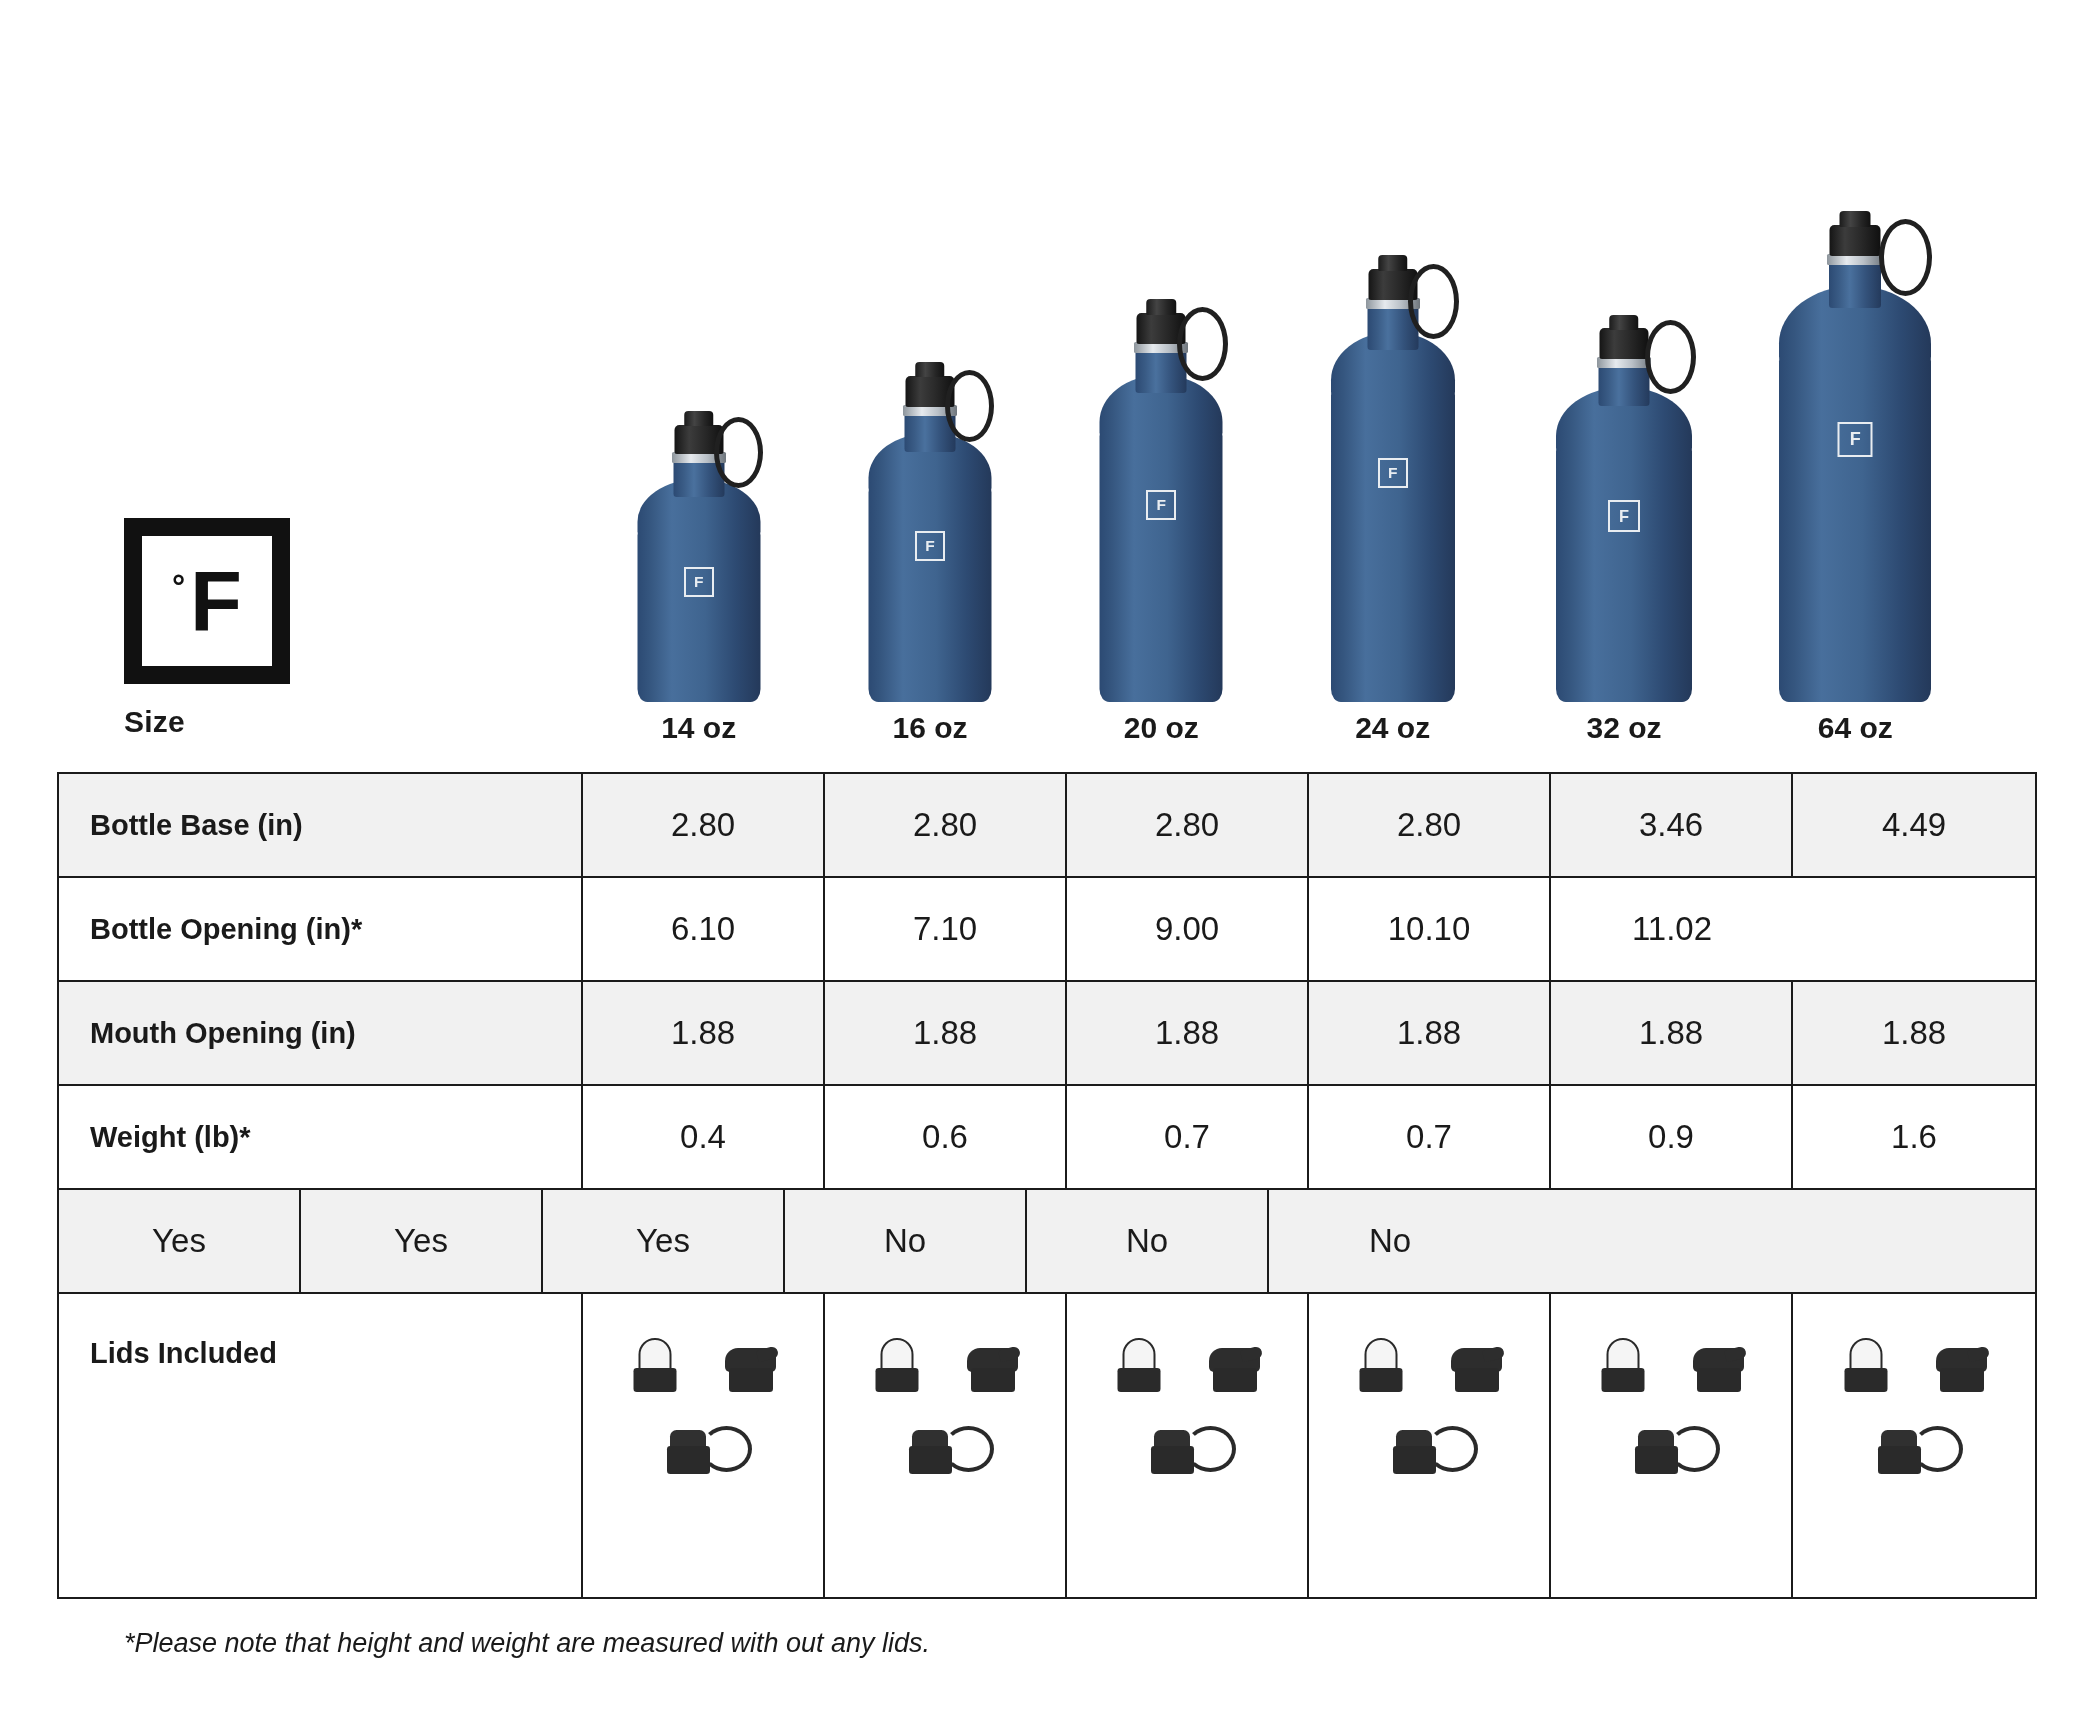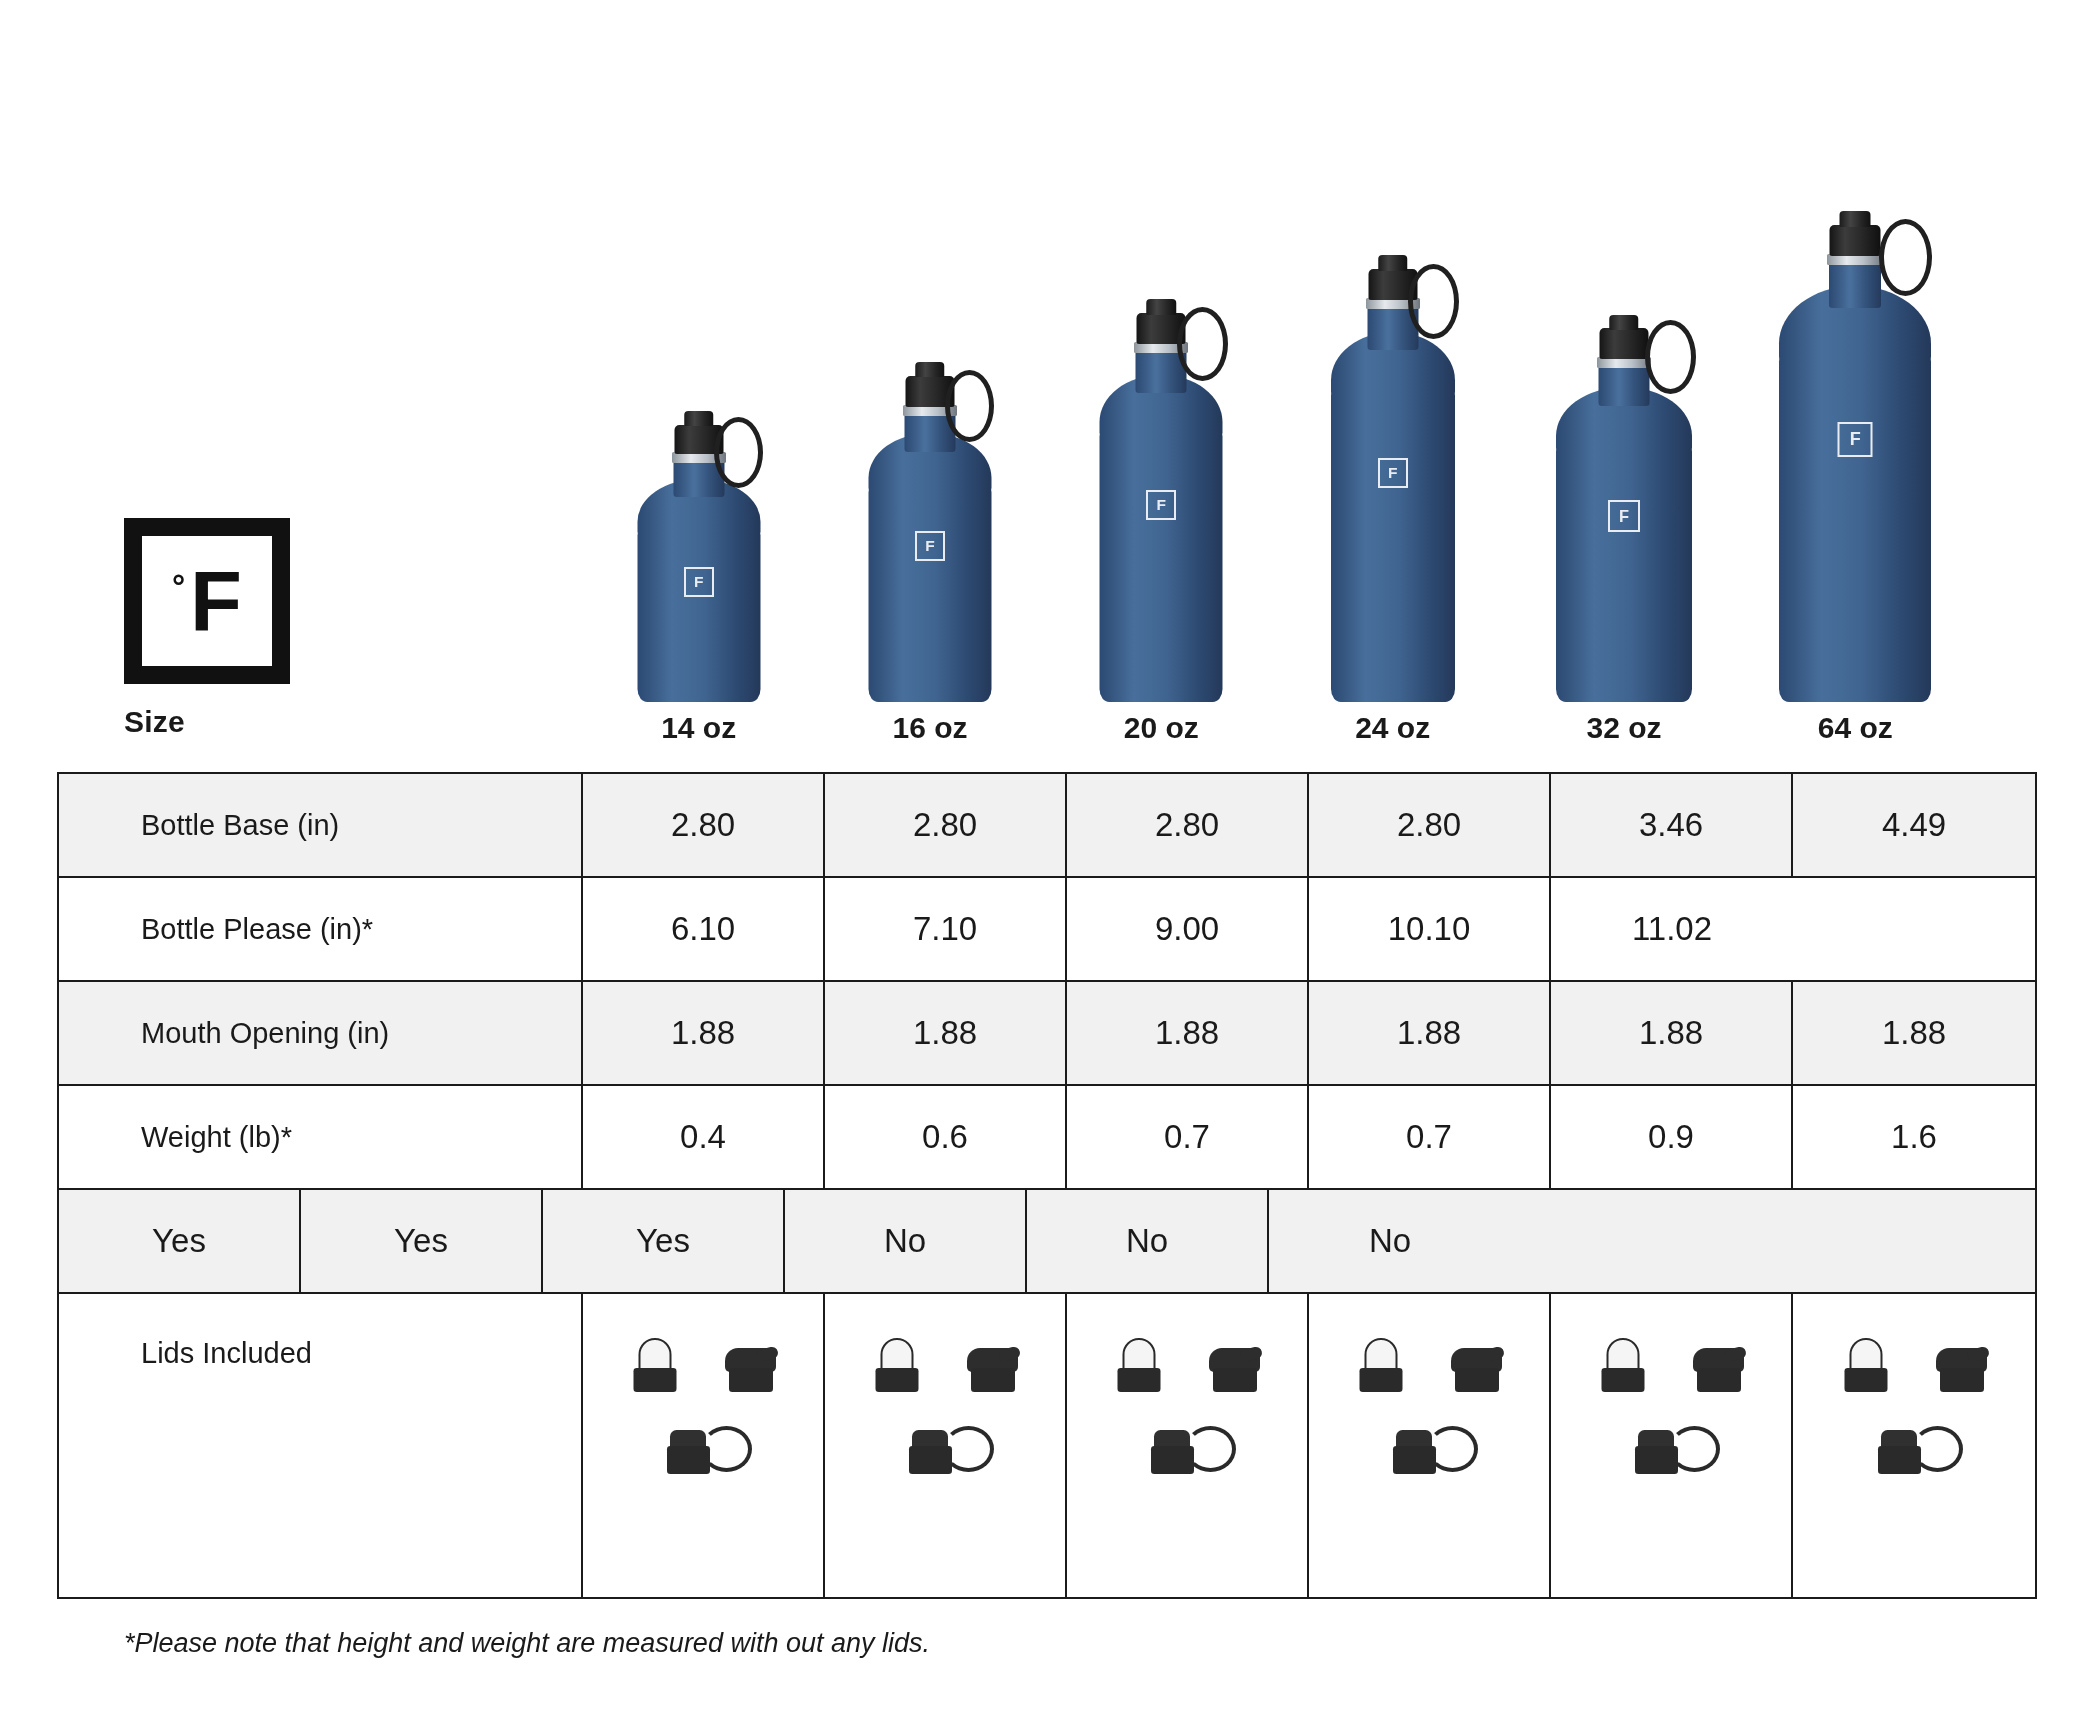--- a/index.html
+++ b/index.html
@@ -195,22 +195,22 @@
     display: flex;
     align-items: center;
     justify-content: center;
     font-size: 33px;
     height: 102px;
   }
   .tcell:last-child { border-right: none; }
   .tcell.rowhead {
     width: 524px;
     justify-content: flex-start;
-    padding-left: 82px;
-    font-weight: normal;
+    padding-left: 31px;
+    font-weight: bold;
     font-size: 29px;
   }
   .tcell.val { width: 242px; }
 
   .lids-row { height: 303px; border-radius: 28px; }
   .lids-row .tcell { height: 303px; }
   .lids-row .tcell.rowhead { align-items: flex-start; padding-top: 43px; }
 
   .lids-cell {
     position: relative;
@@ -432,21 +432,21 @@
       <div class="tcell rowhead">Bottle Base (in)</div>
       <div class="tcell val">2.80</div>
       <div class="tcell val">2.80</div>
       <div class="tcell val">2.80</div>
       <div class="tcell val">2.80</div>
       <div class="tcell val">3.46</div>
       <div class="tcell val">4.49</div>
     </div>
 
     <div class="trow">
-      <div class="tcell rowhead">Bottle Please (in)*</div>
+      <div class="tcell rowhead">Bottle Opening (in)*</div>
       <div class="tcell val">6.10</div>
       <div class="tcell val">7.10</div>
       <div class="tcell val">9.00</div>
       <div class="tcell val">10.10</div>
       <div class="tcell val">11.02</div>
     </div>
 
     <div class="trow shade">
       <div class="tcell rowhead">Mouth Opening (in)</div>
       <div class="tcell val">1.88</div>

